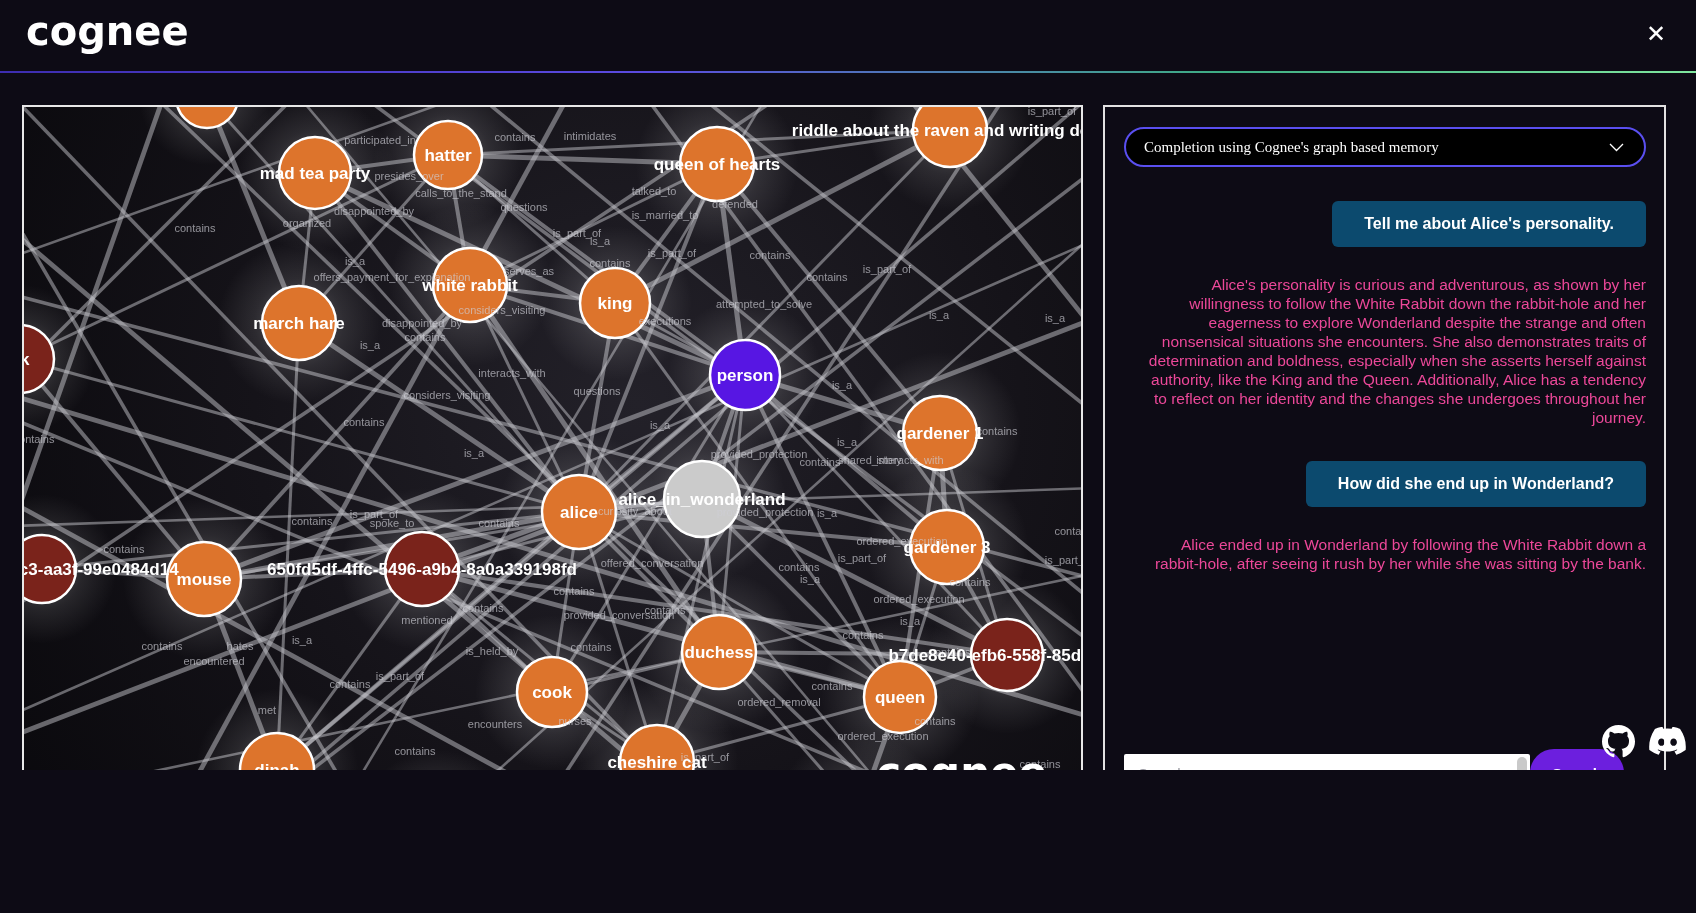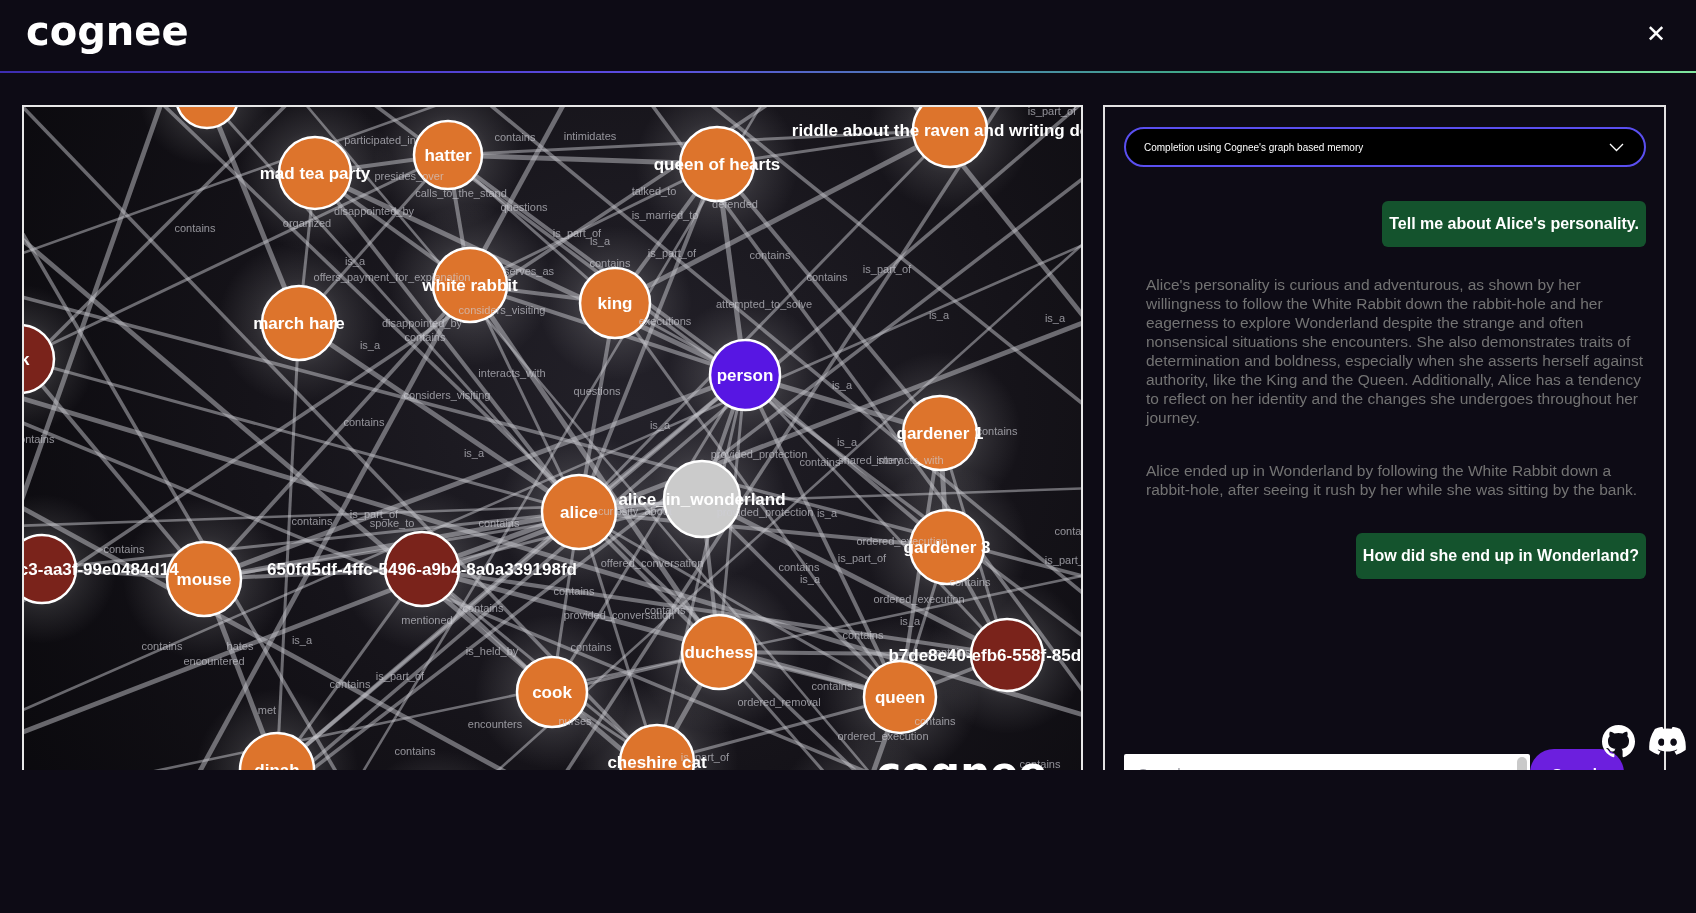--- a/index.html
+++ b/index.html
@@ -20,26 +20,26 @@
   .edge{stroke:#c4c4ca;stroke-opacity:0.5;}
   .edge-label{font-family:"Liberation Sans",sans-serif;font-size:11px;fill:#cfcfd6;fill-opacity:0.68;text-anchor:middle;}
   .node-label{font-family:"Liberation Sans",sans-serif;font-size:17px;font-weight:bold;fill:#ffffff;text-anchor:middle;}
   .watermark{position:absolute;right:34px;bottom:16px;font-family:"DejaVu Sans",sans-serif;
              font-size:42px;font-weight:bold;color:#fff;}
   
   .right-panel{position:absolute;left:1103px;top:105px;width:563px;height:710px;
                border:2px solid #e2e2e2;box-sizing:border-box;background:#0D0B15;padding:20px 18px 0 19px;}
   .dropdown{height:40px;border:2px solid #5a4ff0;border-radius:21px;background:#000;
             display:flex;align-items:center;justify-content:space-between;padding:0 20px 0 18px;
-            color:#fff;font-size:10px;cursor:pointer;box-sizing:border-box;}
+            color:#fff;font-size:15px;cursor:pointer;box-sizing:border-box;font-family:Liberation Serif, serif;}
   .chat{margin-top:34px;display:flex;flex-direction:column;}
   .msg{max-width:100%;}
-  .msg.user{align-self:flex-end;background:#14532d;color:#fff;font-size:16px;font-weight:600;
-            padding:14px 7px;border-radius:6px;margin-bottom:28px;cursor:pointer;}
-  .msg.assistant{color:#737373;font-size:15.5px;line-height:19px;margin-bottom:34px;
+  .msg.user{align-self:flex-end;background:#0c4a6e;color:#fff;font-size:16px;font-weight:600;
+            padding:14px 32px;border-radius:6px;margin-bottom:28px;cursor:pointer;}
+  .msg.assistant{color:#ec4899;font-size:15.5px;line-height:19px;text-align:right;margin-bottom:34px;
                  padding-left:22px;}
   .search-row{position:absolute;left:19px;right:14px;bottom:16px;display:flex;align-items:center;justify-content:flex-start;}
   .search-input-wrap{position:relative;width:406px;height:38px;}
   .search-input-wrap input{width:100%;height:100%;border:none;outline:none;background:#fff;color:#222;
             font-size:15px;font-family:"Liberation Sans",sans-serif;padding:0 26px 0 14px;box-sizing:border-box;border-radius:2px;}
   .search-input-wrap input::placeholder{color:#9a9aa2;}
   .input-scrollbar{position:absolute;right:3px;top:3px;width:10px;height:32px;background:#c9c9c9;border-radius:5px;}
   .search-btn{width:94px;height:48px;border-radius:24px;border:none;background:#6C1FDE;color:#fff;
               font-size:15px;font-weight:bold;font-family:"Liberation Sans",sans-serif;cursor:pointer;}
   
@@ -356,22 +356,22 @@
   <div class="right-panel">
     <div class="dropdown">
       <span>Completion using Cognee's graph based memory</span>
       <svg width="15" height="9" viewBox="0 0 15 9">
         <polyline points="1,1 7.5,7.5 14,1" stroke="#ffffff" stroke-width="1.3" fill="none"></polyline>
       </svg>
     </div>
     <div class="chat" id="chat-messages">
         <div class="msg user">Tell me about Alice's personality.</div>
         <div class="msg assistant">Alice's personality is curious and adventurous, as shown by her willingness to follow the White Rabbit down the rabbit-hole and her eagerness to explore Wonderland despite the strange and often nonsensical situations she encounters. She also demonstrates traits of determination and boldness, especially when she asserts herself against authority, like the King and the Queen. Additionally, Alice has a tendency to reflect on her identity and the changes she undergoes throughout her journey.</div>
+        <div class="msg user">How did she end up in Wonderland?</div>
         <div class="msg assistant">Alice ended up in Wonderland by following the White Rabbit down a rabbit-hole, after seeing it rush by her while she was sitting by the bank.</div>
-        <div class="msg user">How did she end up in Wonderland?</div>
       </div>
     <div class="search-row">
       <div class="search-input-wrap">
         <input type="text" placeholder="Search" style="">
         <div class="input-scrollbar"></div>
       </div>
       <button class="search-btn">Search</button>
     </div>
   </div>
 

